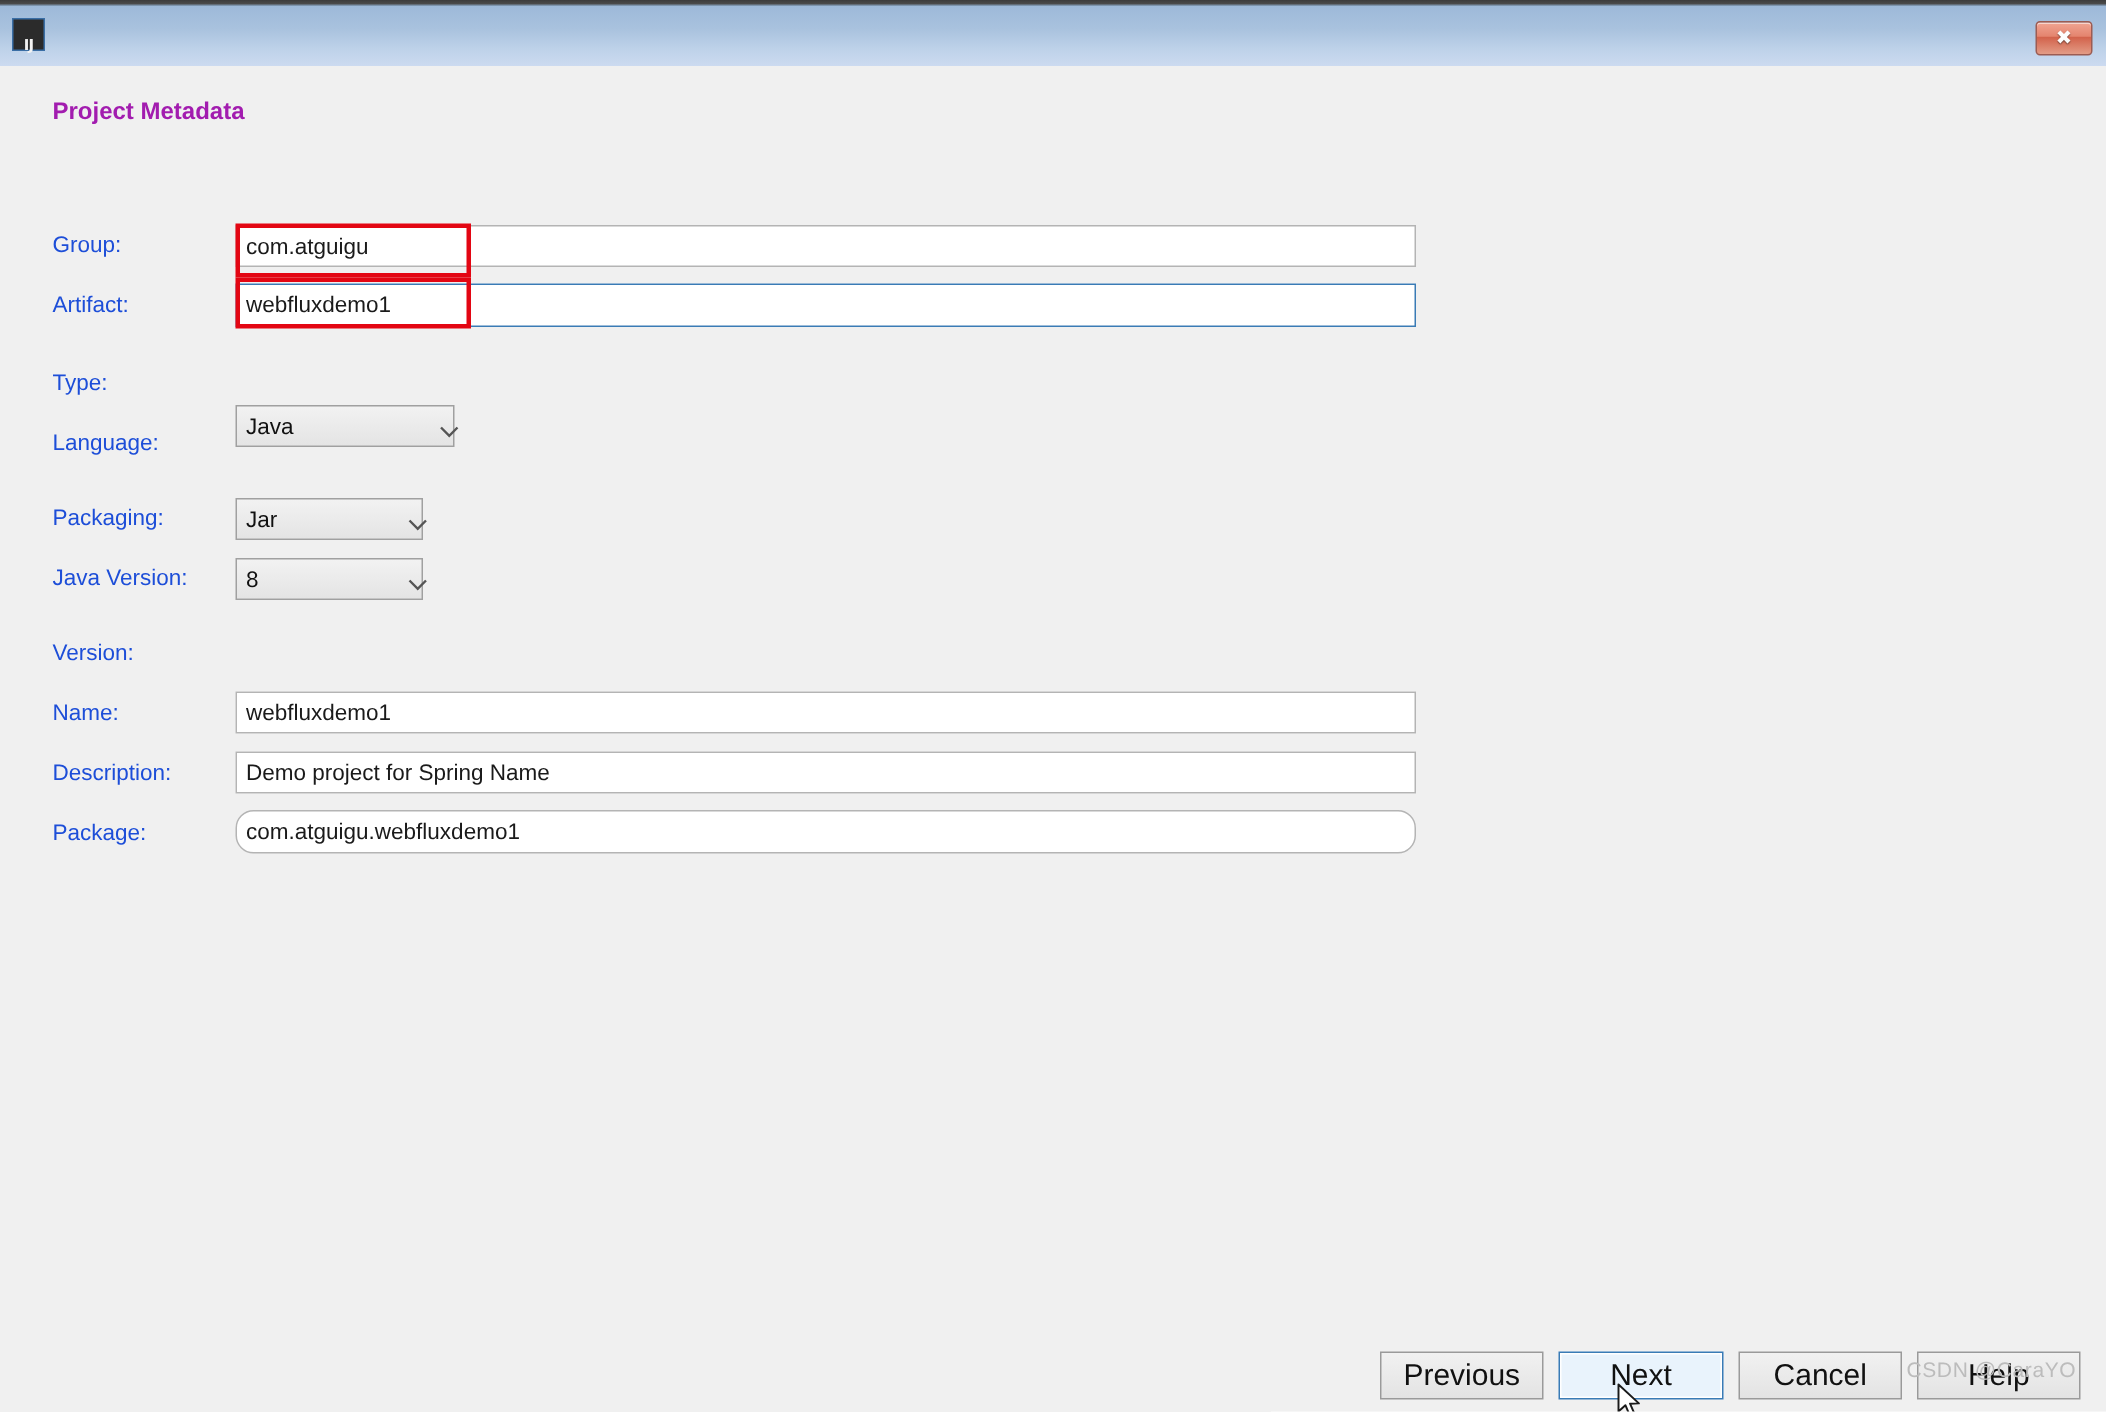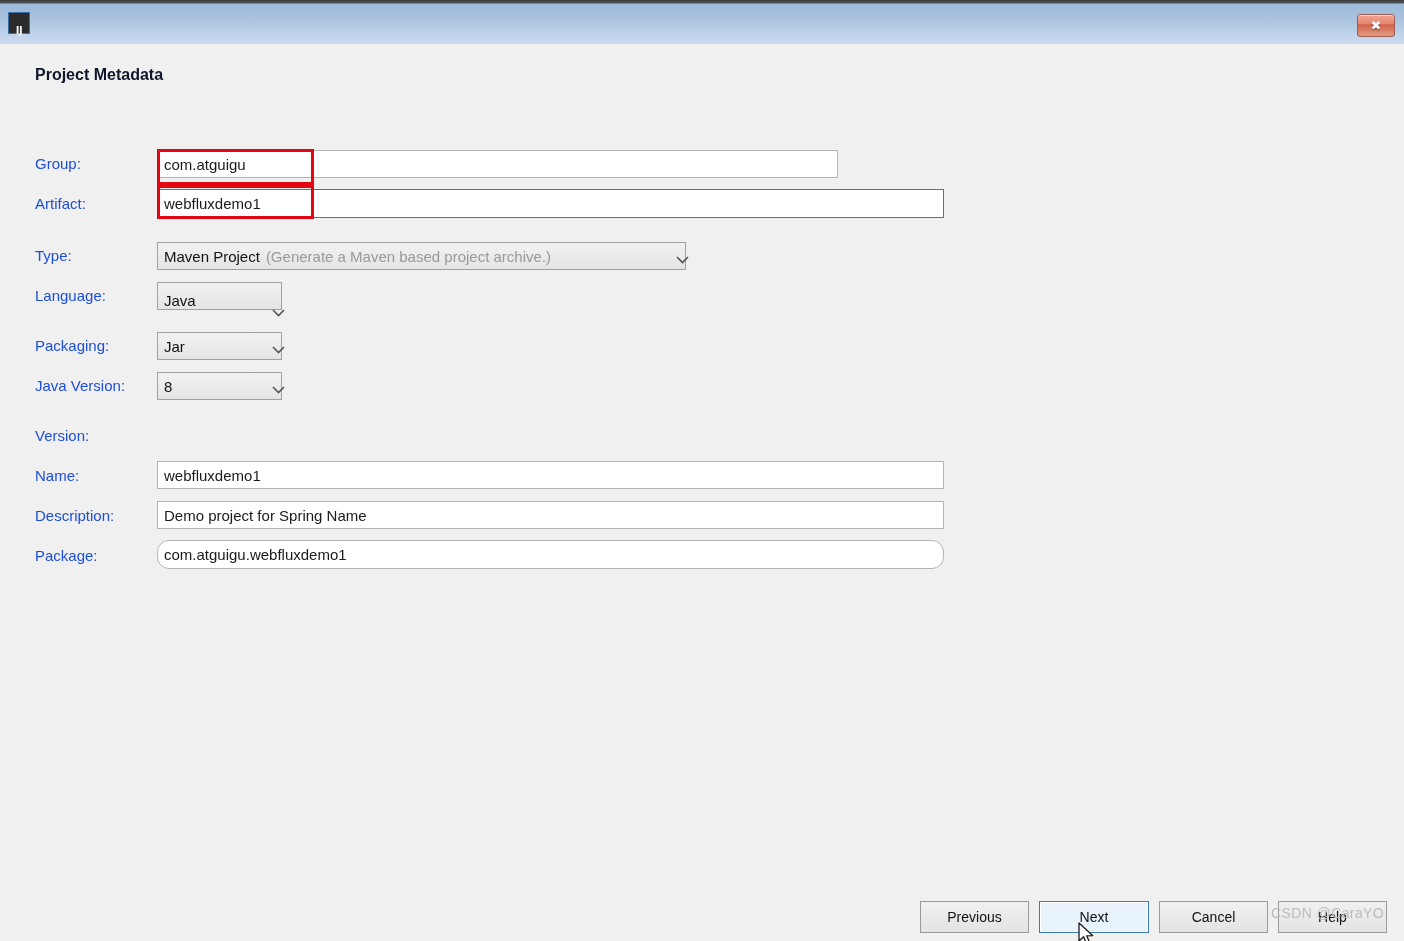--- a/index.html
+++ b/index.html
@@ -111,21 +111,21 @@
     left: 0; top: 44px;
     width: 8px; height: 897px;
     background: #b8cbe4;
   }
 
   #section-title {
     position: absolute;
     left: 35px; top: 22px;
     font-size: 16px;
     font-weight: bold;
-    color: #0f172a;
+    color: #a21caf;
   }
 
   
   .row-label {
     position: absolute;
     font-size: 15px;
     color: #1d4ed8;
     white-space: nowrap;
   }
 
@@ -174,21 +174,21 @@
     pointer-events: none;
   }
 
   
   .dlg-button {
     position: absolute;
     box-sizing: border-box;
     height: 32px;
     background: linear-gradient(180deg,#f1f1f1 0%, #e3e3e3 100%);
     border: 1px solid #9a9a9a;
-    font-size: 14px;
+    font-size: 20px;
     color: #111;
     display: flex;
     align-items: center;
     justify-content: center;
     cursor: pointer;
   }
   .dlg-button.default {
     background: #e9f3fc;
     border: 1px solid #3a7bb5;
     box-shadow: inset 0 0 0 1px #ffffff;
@@ -231,41 +231,32 @@
     </div>
   </div>
 
   <div id="left-edge"></div>
 
   <div id="content">
 
     <div id="section-title">Project Metadata</div>
 
     <div class="row-label" style="left:35px; top:111px;">Group:</div>
-    <div class="textfield" style="left:157px; top:106px; width:681px; height:28px;">com.atguigu</div>
+    <div class="textfield" style="left:157px; top:106px; width:787px; height:28px;">com.atguigu</div>
 
     <div class="row-label" style="left:35px; top:151px;">Artifact:</div>
     <div class="textfield focused" style="left:157px; top:145px; width:787px; height:29px;">webfluxdemo1</div>
 
     <div class="annot-box" style="left:157px; top:105px; width:157px; height:36px;"></div>
     <div class="annot-box" style="left:157px; top:141px; width:157px; height:34px;"></div>
 
     <div class="row-label" style="left:35px; top:203px;">Type:</div>
-    <div class="combo" style="left:157px; top:198px; width:529px; height:28px;">
-      <span class="combo-value">Maven Project</span>
-      <span class="combo-hint">(Generate a Maven based project archive.)</span>
-      <span class="arrow">
-        <svg width="13" height="8" viewBox="0 0 13 8">
-            <path d="M1 1 L6.5 6.5 L12 1" stroke="#555" stroke-width="1.6" fill="none"></path>
-          </svg>
-      </span>
-    </div>
 
     <div class="row-label" style="left:35px; top:243px;">Language:</div>
-    <div class="combo" style="left:157px; top:238px; width:125px; height:28px;align-items:flex-end;">
+    <div class="combo" style="left:157px; top:226px; width:146px; height:28px;">
       <span class="combo-value">Java</span>
       <span class="arrow">
         <svg width="13" height="8" viewBox="0 0 13 8">
             <path d="M1 1 L6.5 6.5 L12 1" stroke="#555" stroke-width="1.6" fill="none"></path>
           </svg>
       </span>
     </div>
 
     <div class="row-label" style="left:35px; top:293px;">Packaging:</div>
     <div class="combo" style="left:157px; top:288px; width:125px; height:28px;">

